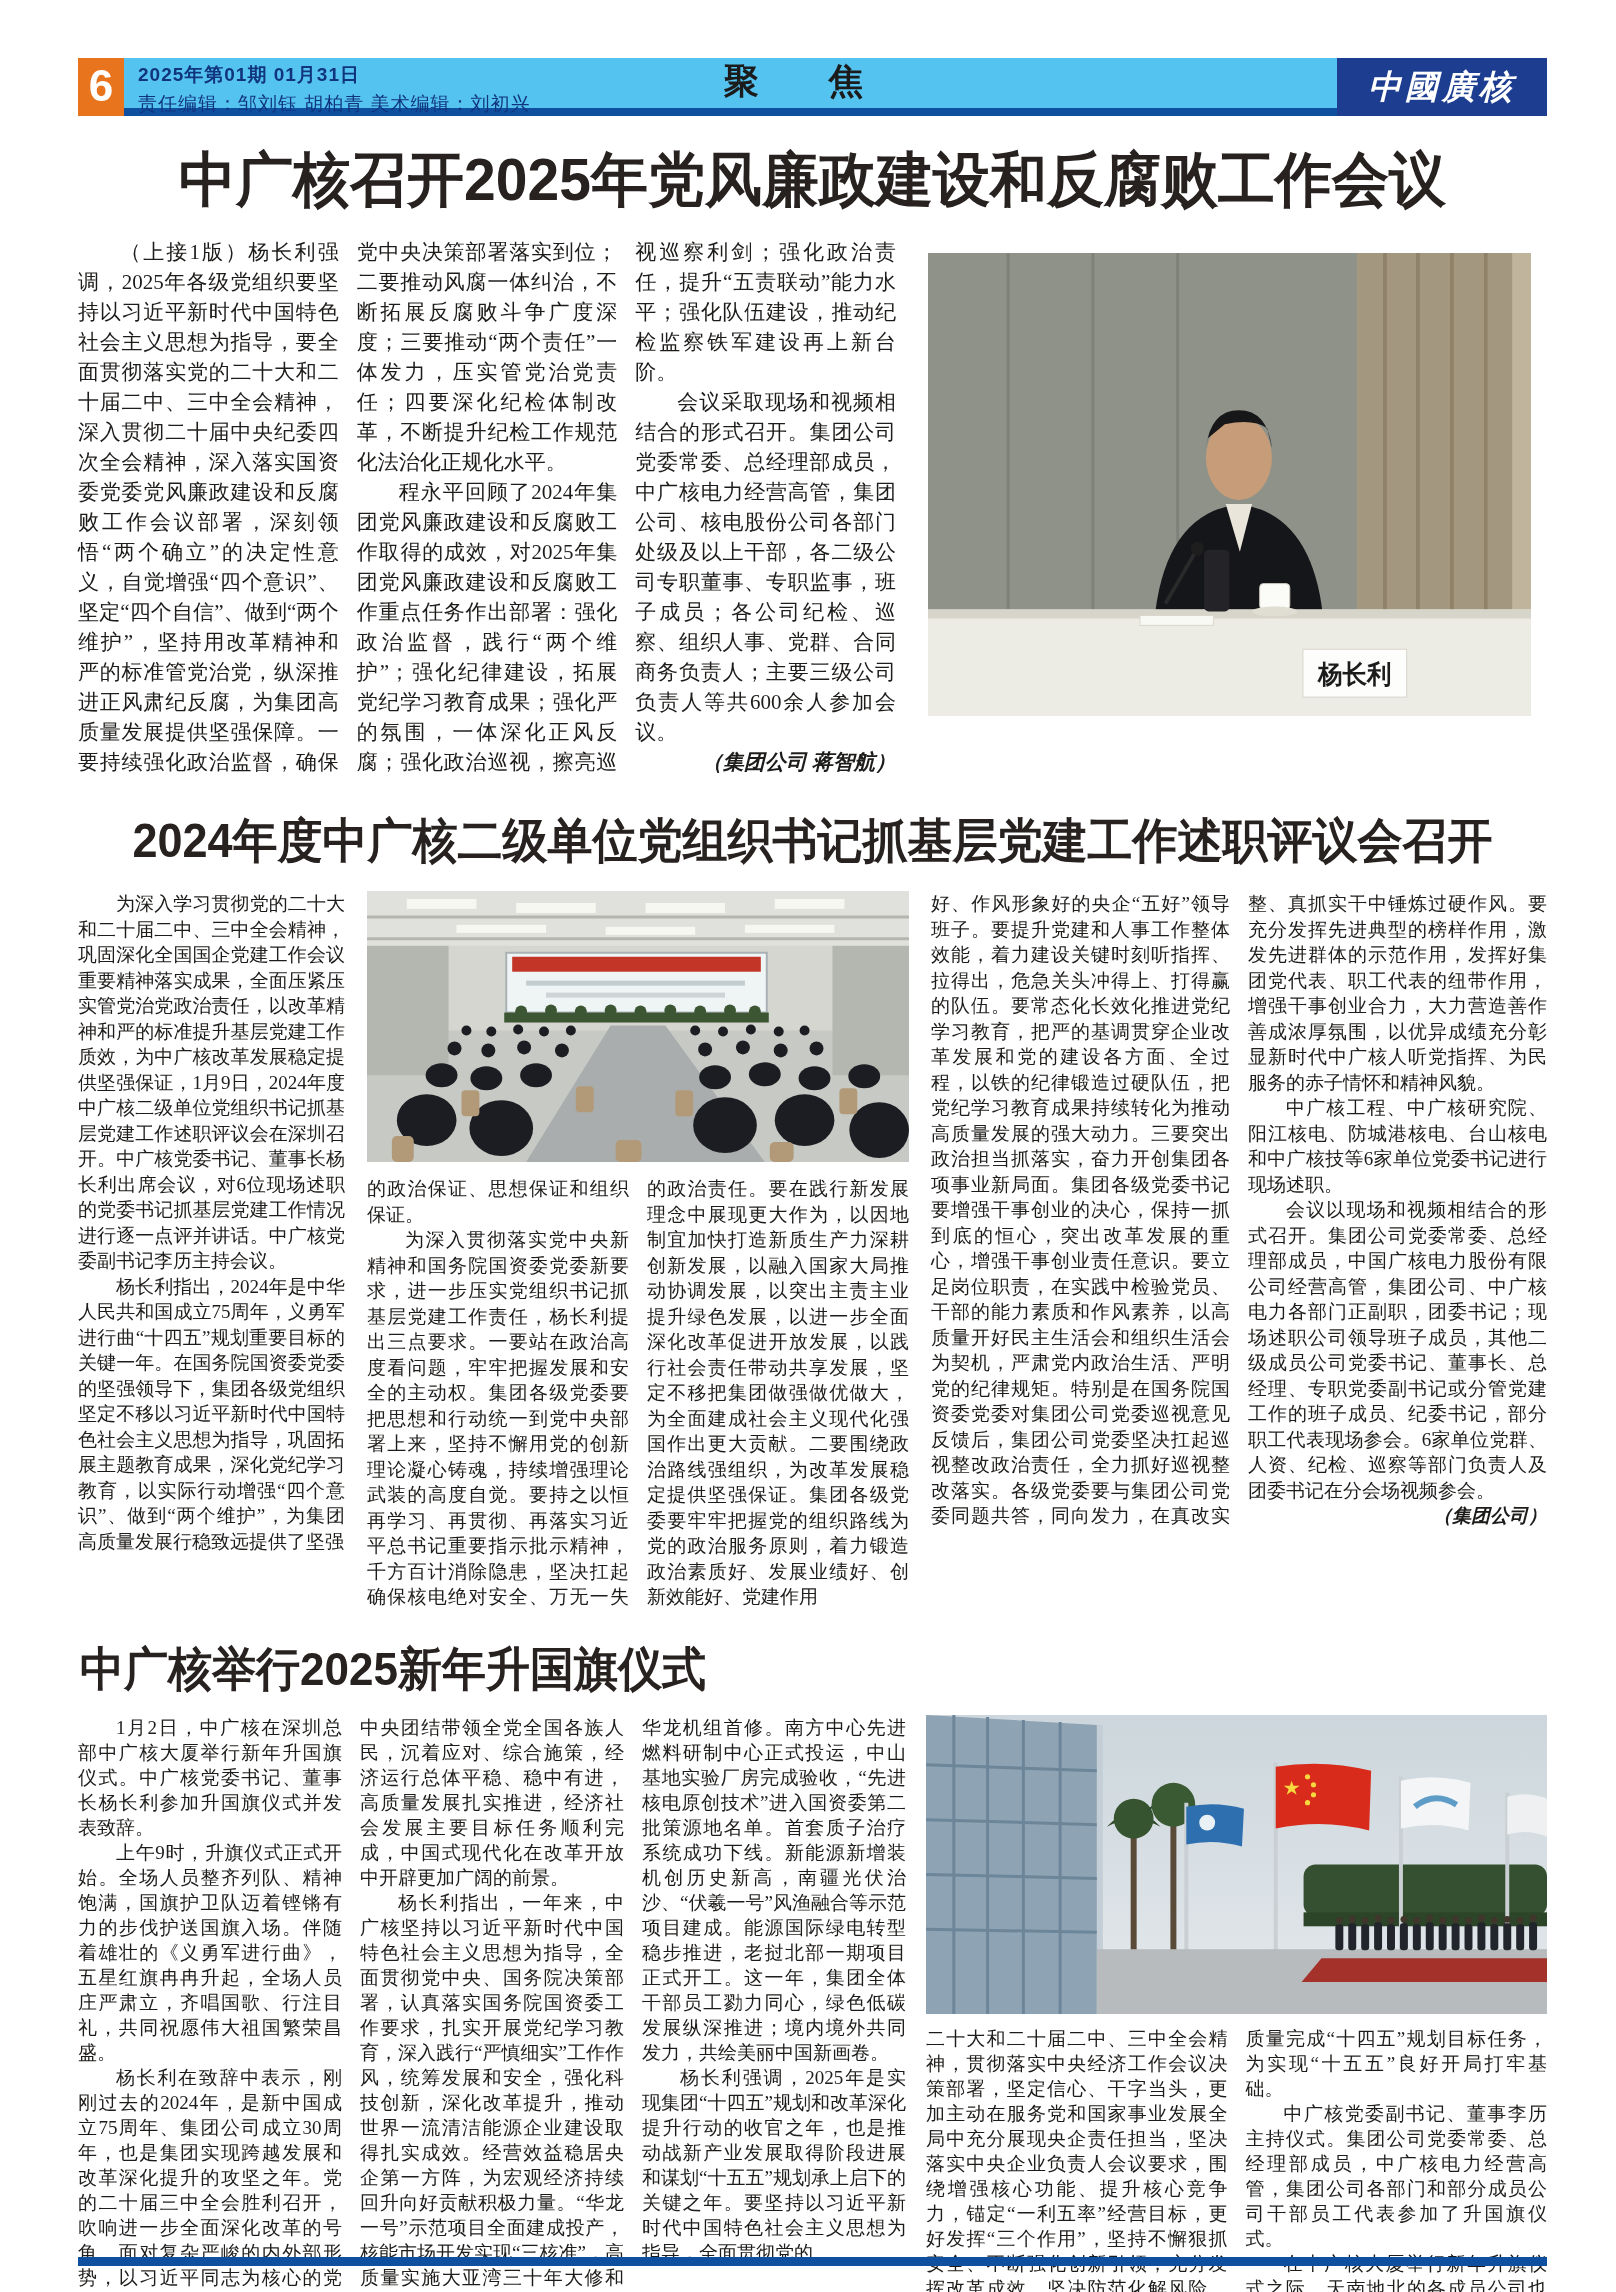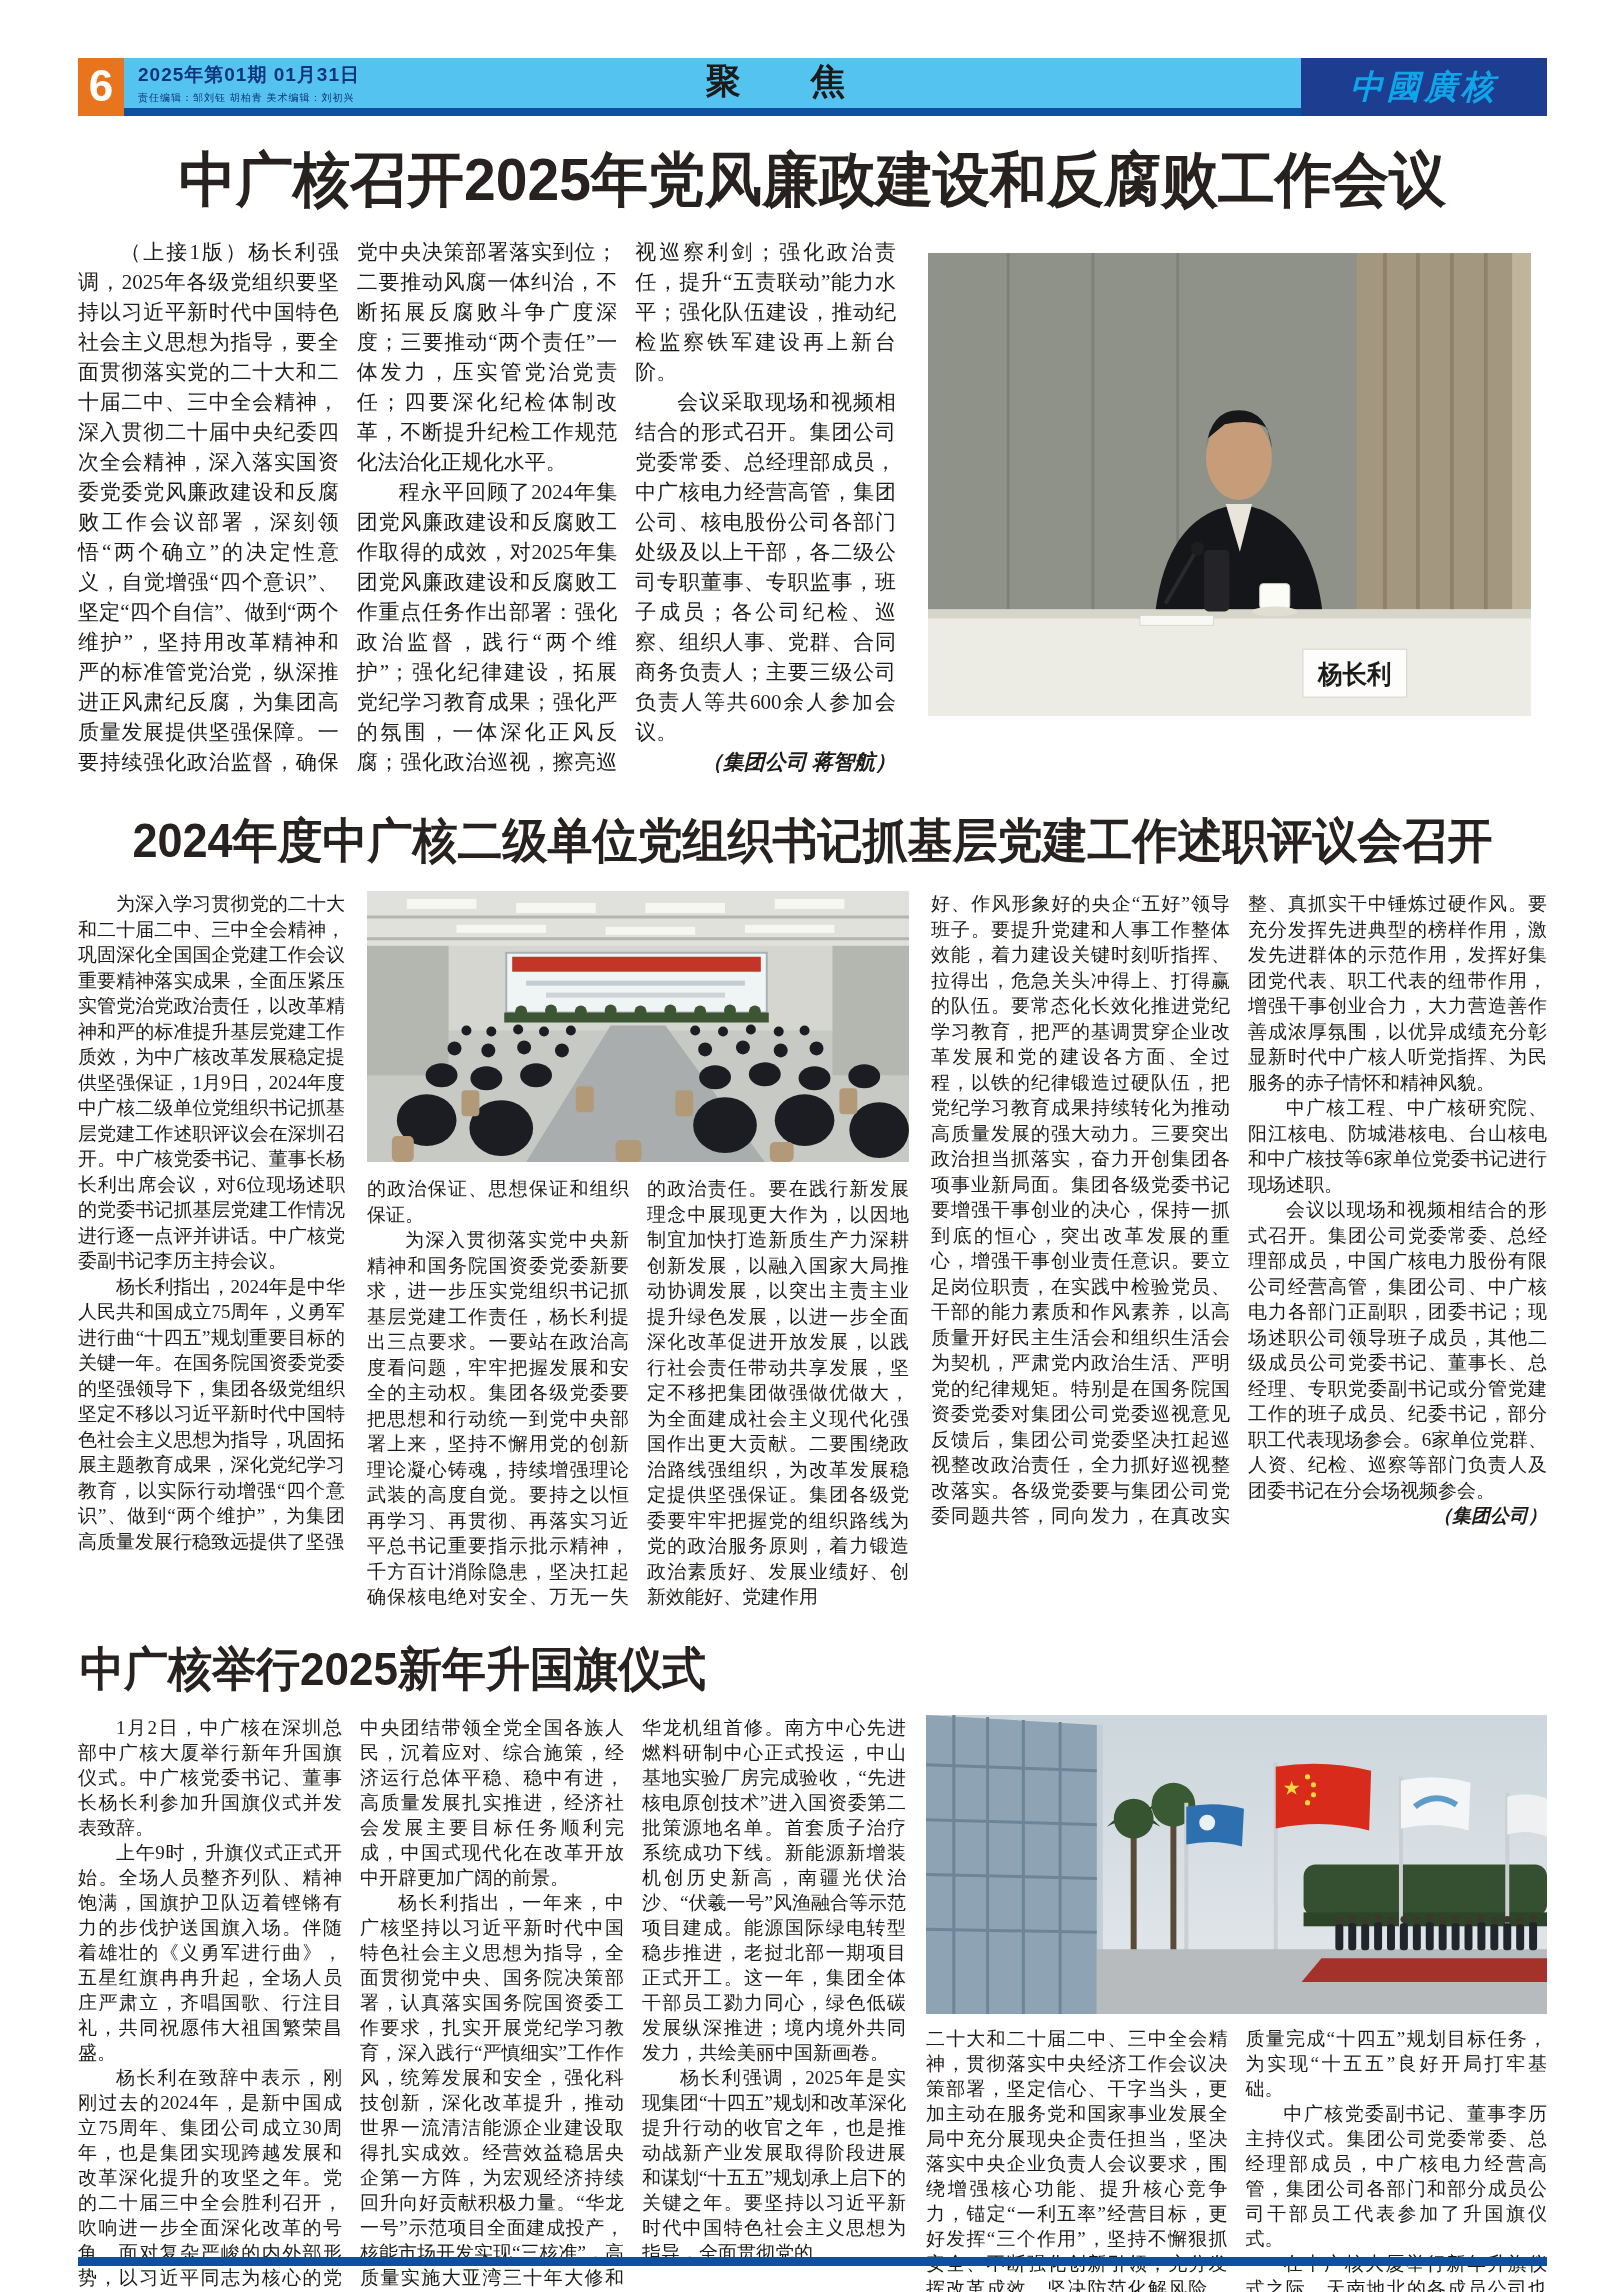--- a/index.html
+++ b/index.html
@@ -16,29 +16,29 @@
     font-family:"Liberation Sans","DejaVu Sans",sans-serif;font-weight:900;
     font-size:44px;line-height:56px;text-align:center;
   }
   .hbar{
     flex:1;background:#55c3f0;position:relative;
     border-bottom:8px solid #0f4fa0;box-sizing:border-box;
     padding:4px 0 13px 14px;
   }
   .issue{color:#10357e;font-size:19px;font-weight:bold;letter-spacing:1px;
     font-family:"Liberation Sans","DejaVu Sans",sans-serif;}
-  .editors{color:#10357e;font-size:10px;margin-top:3px;letter-spacing:1px;
+  .editors{color:#10357e;font-size:19px;margin-top:3px;letter-spacing:1px;
     font-family:"Liberation Sans","DejaVu Sans",sans-serif;}
   .section{
     position:absolute;left:50%;top:50%;transform:translate(-4%,-54%);
     font-size:35px;font-weight:900;color:#1b1b1b;letter-spacing:30px;
     font-family:"Liberation Sans","DejaVu Sans",sans-serif;white-space:nowrap;
   }
   .brand{
-    flex:none;width:246px;background:#1d3e90;color:#0ea5e9;
+    flex:none;width:210px;background:#1d3e90;color:#ffffff;
     display:flex;align-items:center;justify-content:center;
     font-size:33px;font-weight:bold;font-style:italic;letter-spacing:4px;
     font-family:"Liberation Serif","DejaVu Serif",serif;
   }
   
   h1{
     font-family:"Liberation Sans","DejaVu Sans",sans-serif;font-weight:900;
     color:#272120;margin:0;white-space:nowrap;
   }
   .a1 h1{font-size:57px;text-align:center;margin:26px 0 18px 0;letter-spacing:0px;transform:scaleY(1.04);}

